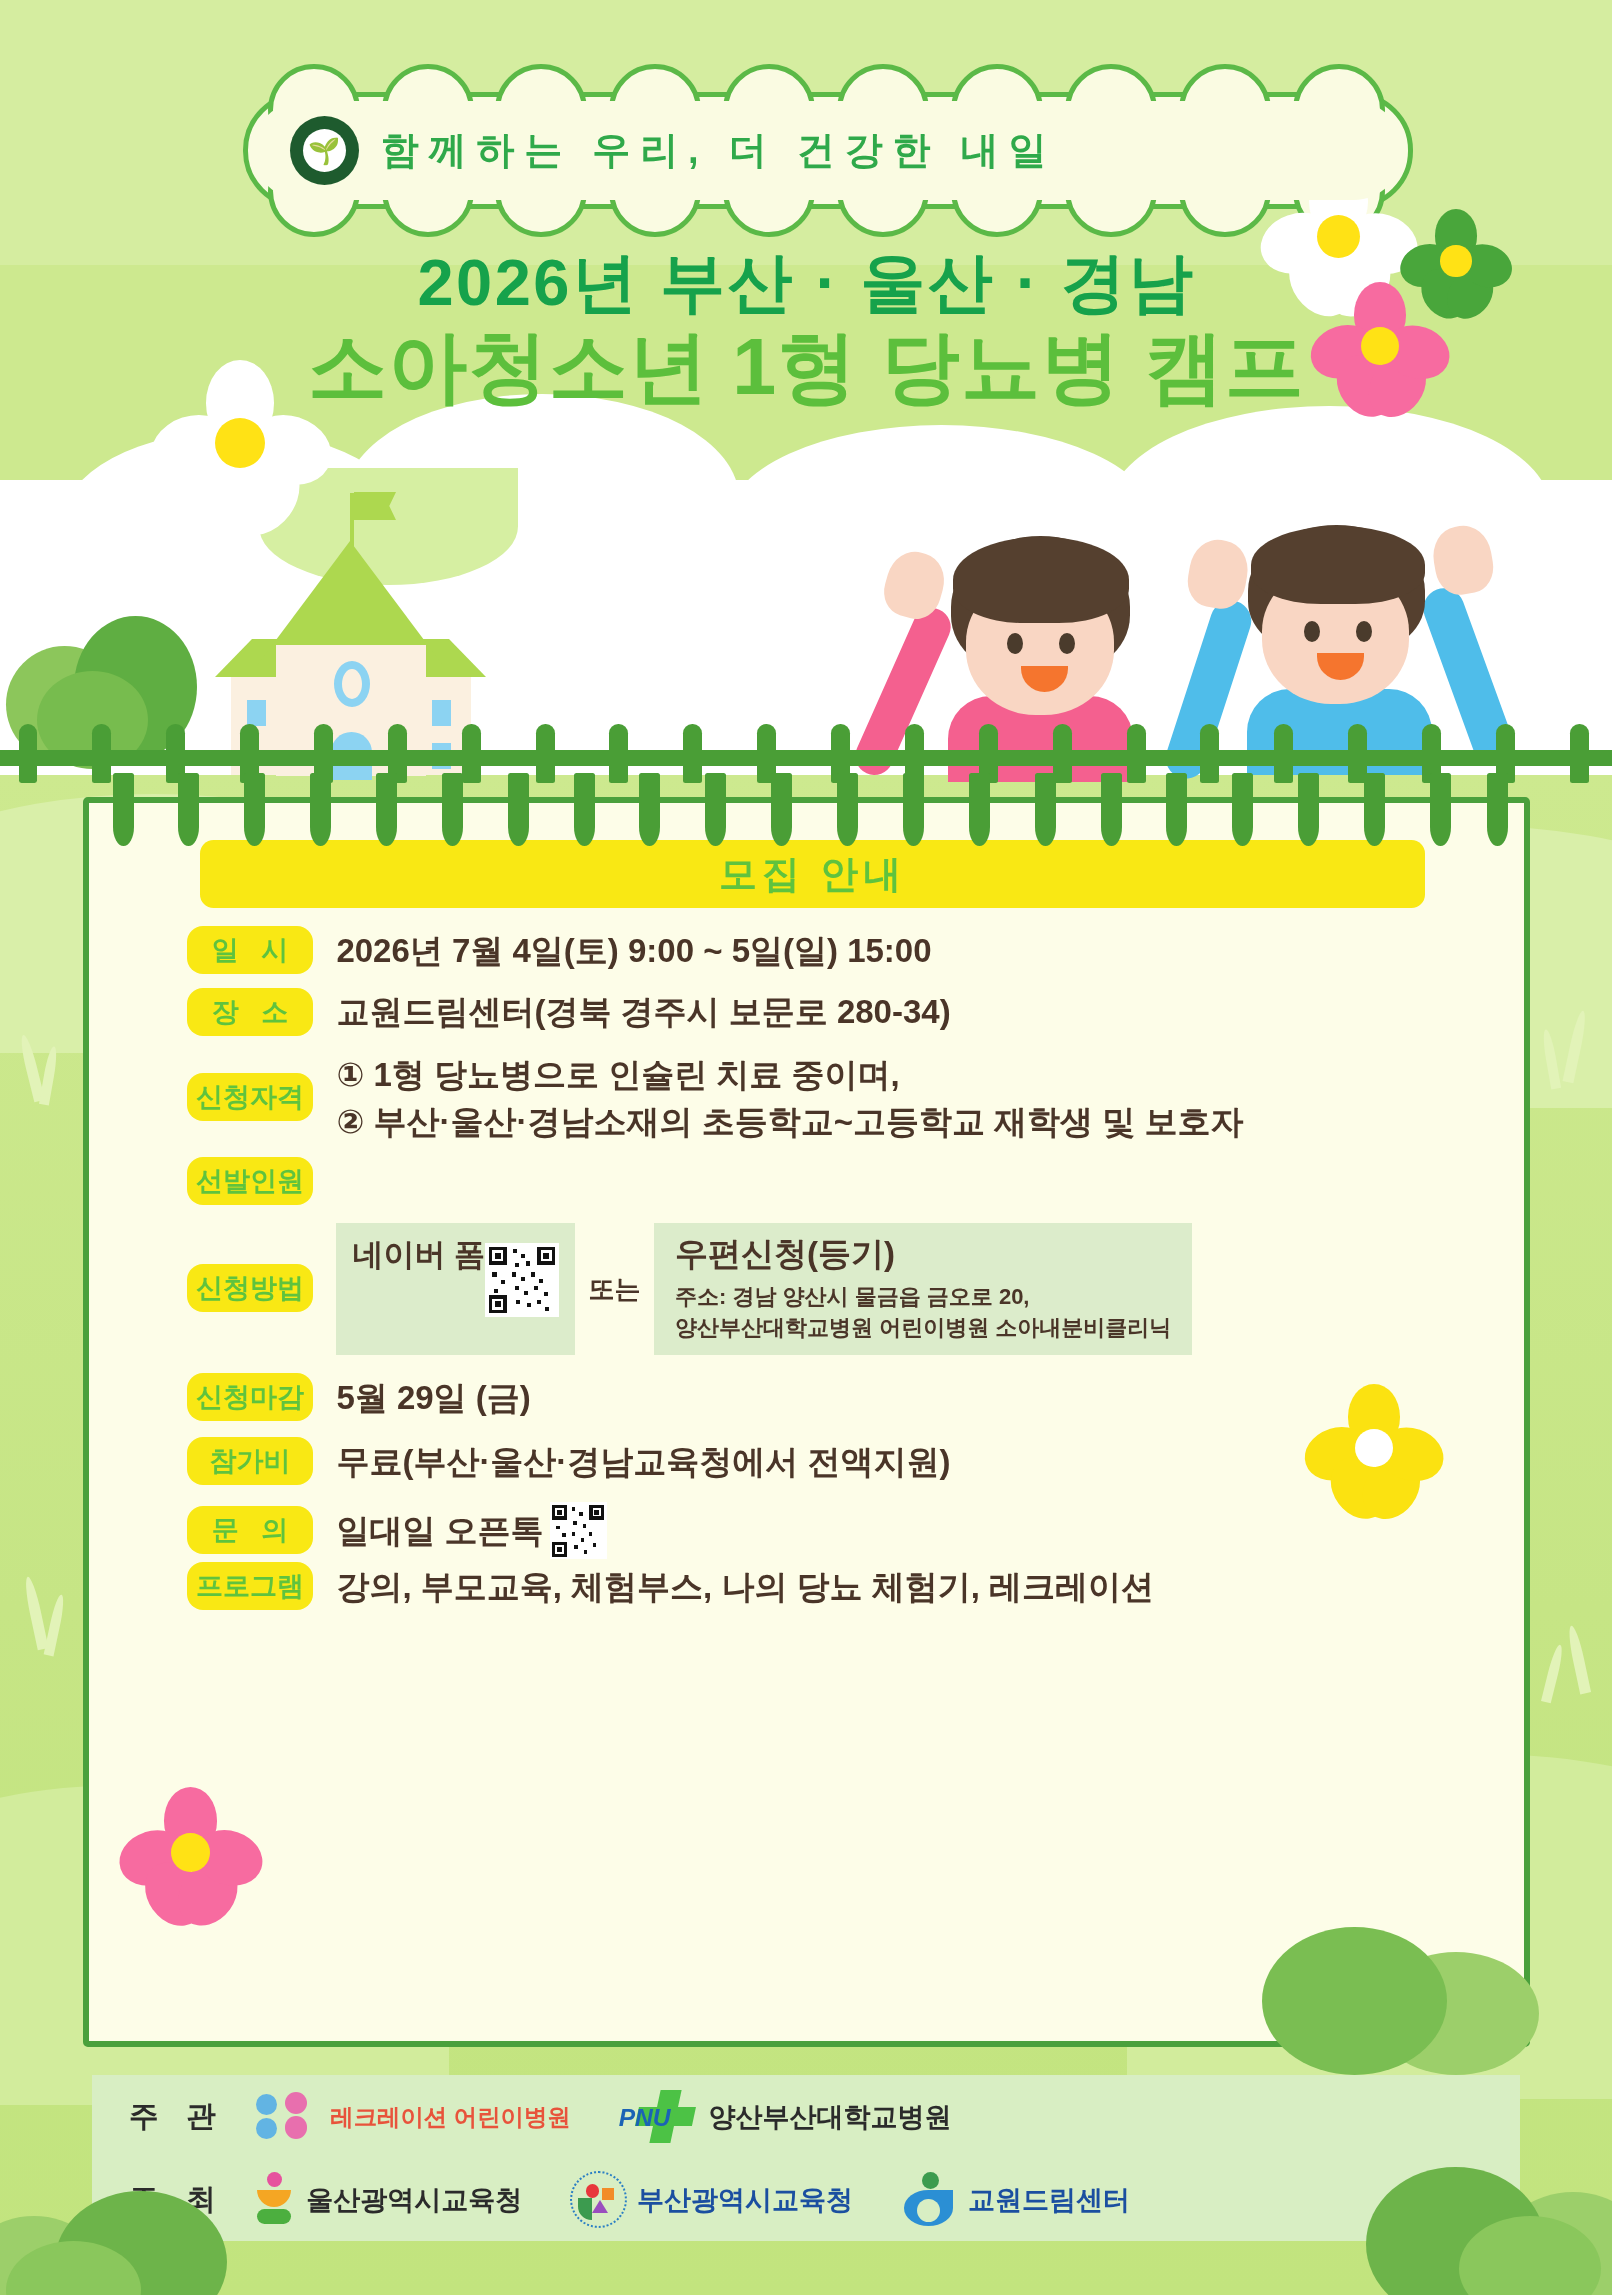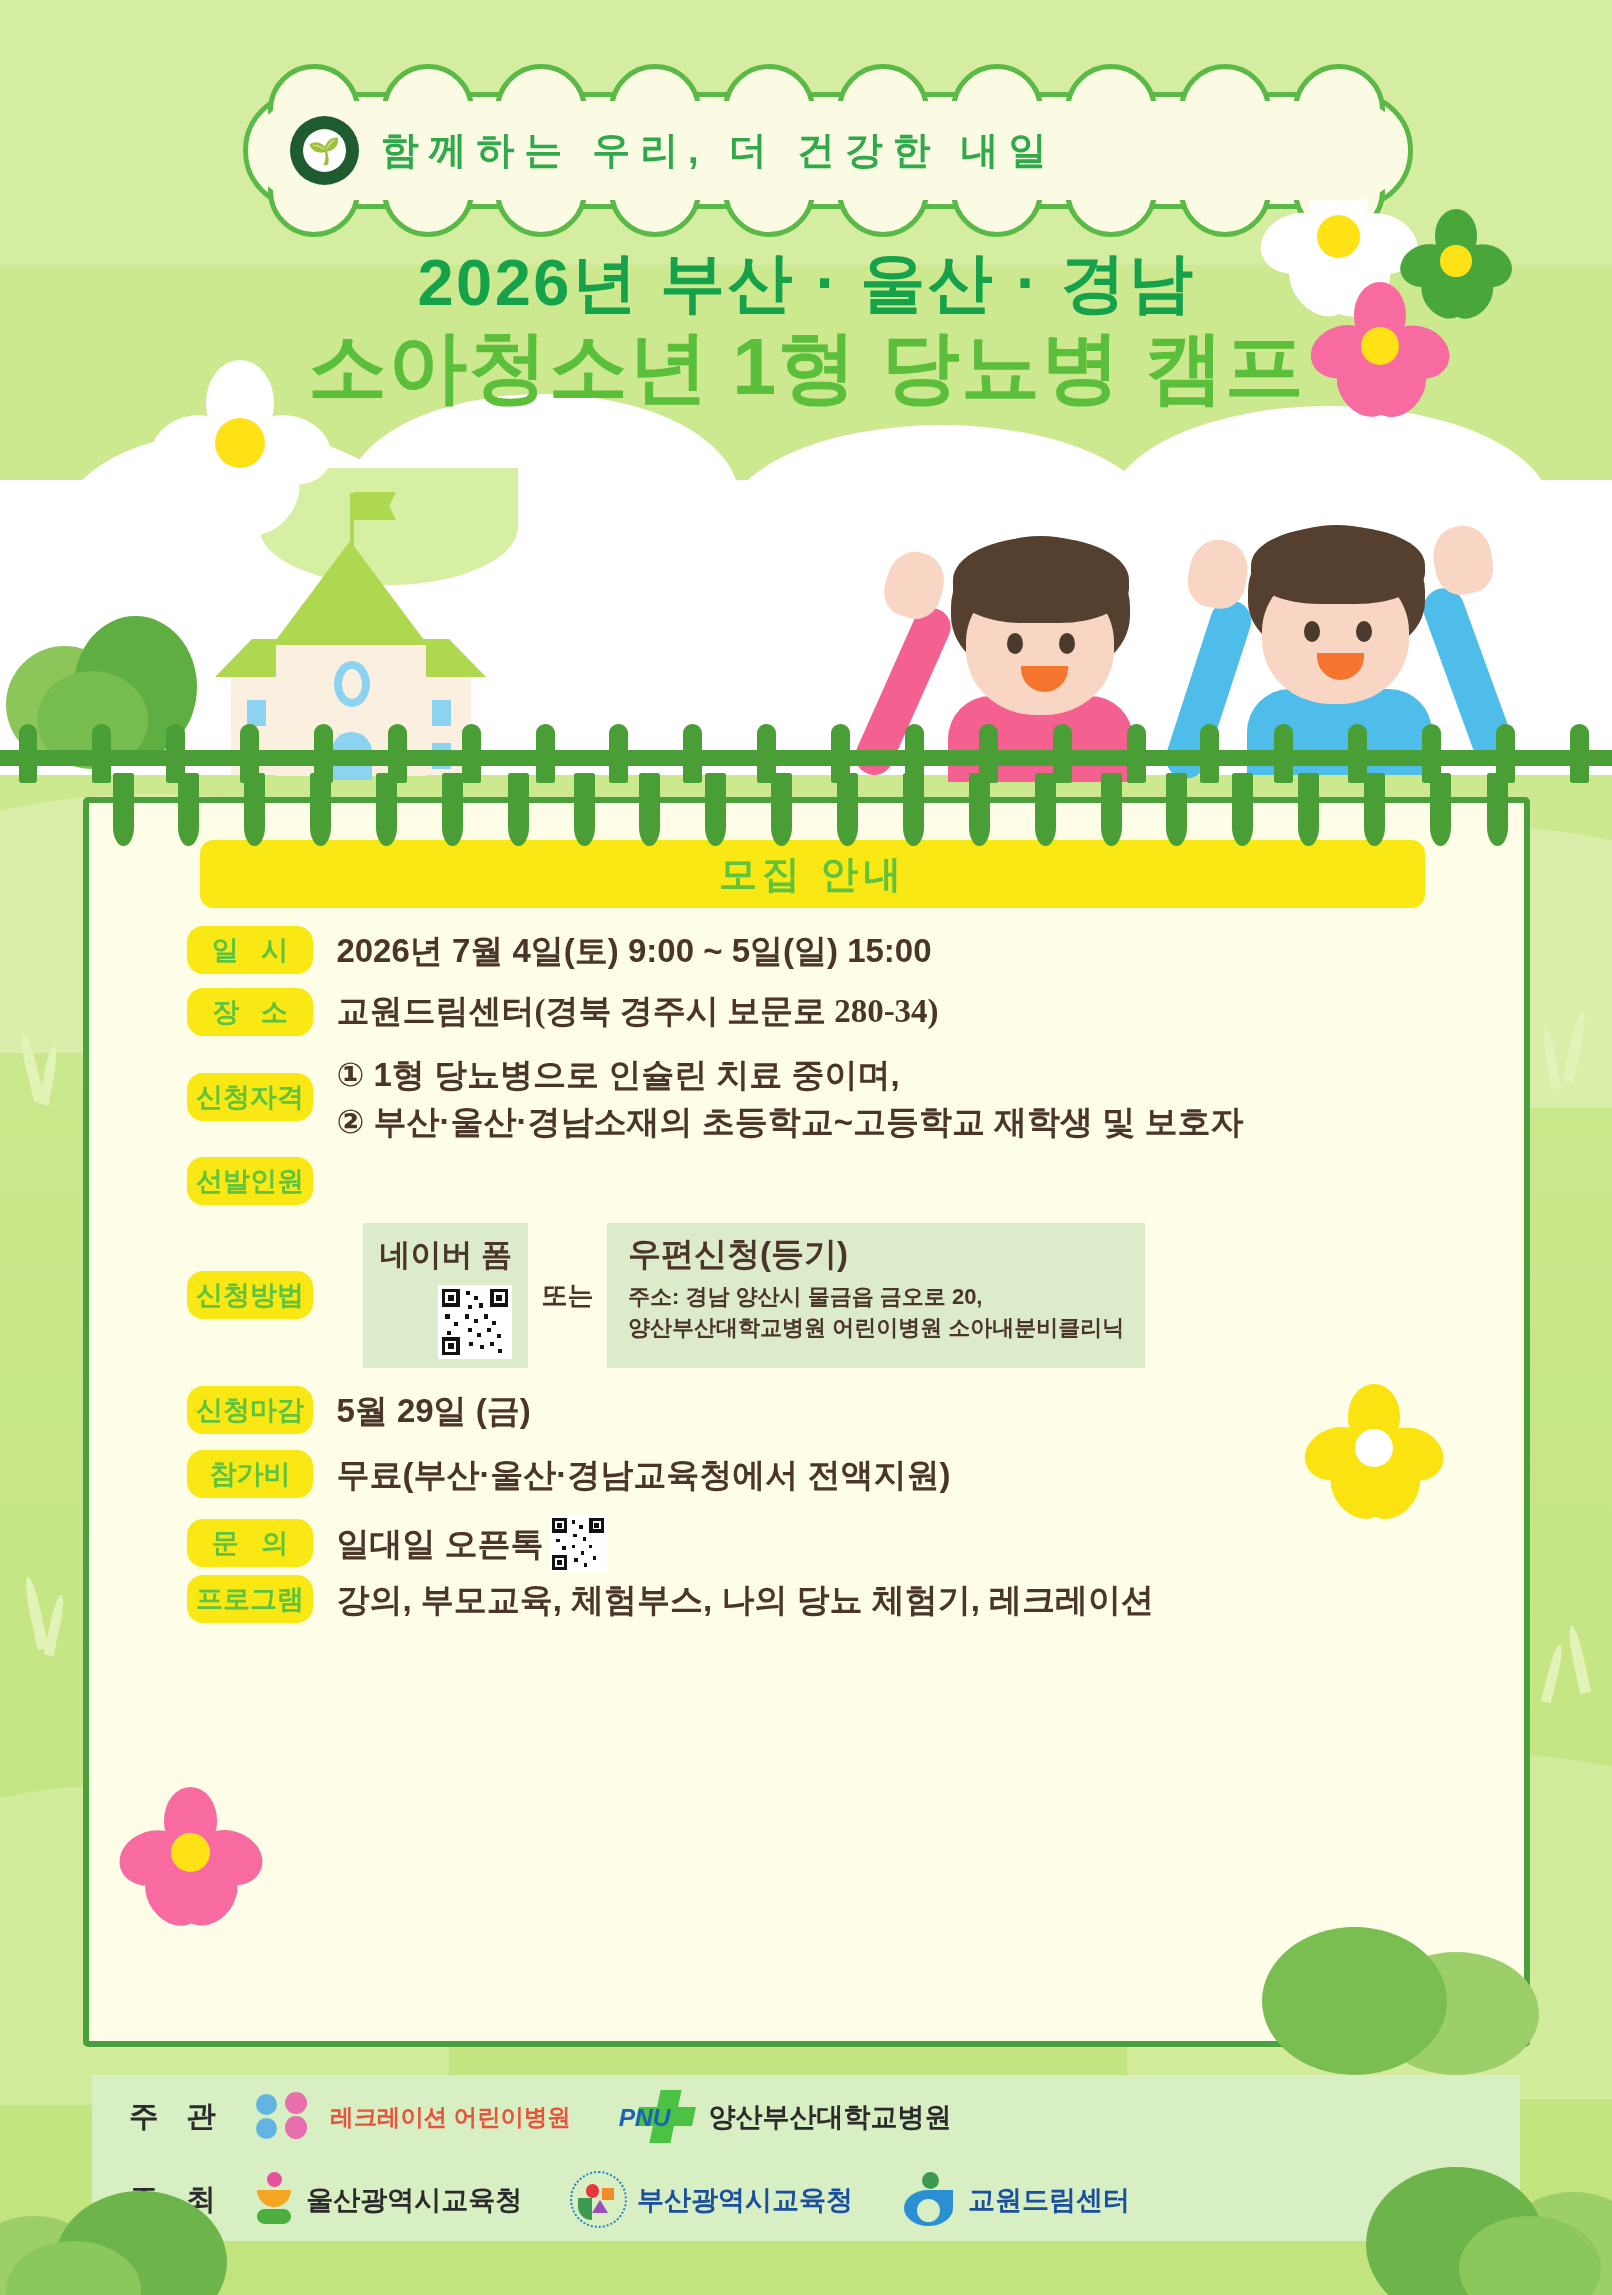--- a/index.html
+++ b/index.html
@@ -89,21 +89,21 @@
     border-radius:16px;display:flex;align-items:center;justify-content:center;
     font-size:27px;font-weight:bold;color:#5FC33E;white-space:nowrap;}
   .lbl.sp{letter-spacing:7.4px;padding-left:7.4px;}
   .val{flex:1;margin-left:23.4px;color:#4A3528;padding-top:1.2px;}
   .v-main{font-size:33px;font-weight:bold;line-height:1.25;white-space:nowrap;}
   .v-sub{font-size:22px;font-weight:bold;line-height:1.3;margin-top:4.9px;}
   
   .qr{display:inline-block;background:#fff;position:relative;}
   .qr i{position:absolute;background:#111;display:block;}
   .apply-wrap{display:flex;align-items:stretch;gap:13.5px;}
-  .apply-a{background:#DCECCB;padding:11px 16px 8.6px;display:flex;flex-direction:column;align-items:flex-end;margin-left:27px;}
+  .apply-a{background:#DCECCB;padding:11px 16px 8.6px;display:flex;flex-direction:row;align-items:flex-start;}
   .apply-b{background:#DCECCB;padding:8.6px 21px 12.3px;}
   .apply-a .t{font-size:31px;font-weight:bold;color:#4A3528;white-space:nowrap;}
   .ortxt{font-size:26px;font-weight:bold;color:#4A3528;align-self:center;white-space:nowrap;}
   .apply-b .h{font-size:33px;font-weight:bold;color:#4A3528;white-space:nowrap;}
   .apply-b .d{font-size:22px;font-weight:bold;color:#4A3528;line-height:1.35;margin-top:4.9px;white-space:nowrap;}
   .inq{display:flex;align-items:center;gap:6.2px;}
   
   .footer{position:absolute;left:92px;top:2075px;width:1428px;height:166px;background:#D8EEC3;z-index:15;}
   .frow{display:flex;align-items:center;height:83px;padding-left:37px;gap:18.5px;}
   .fkey{font-size:29.5px;font-weight:bold;color:#2B2B2B;letter-spacing:9.8px;width:105px;flex:0 0 auto;}
@@ -294,21 +294,21 @@
 
     <div class="rows">
 
       <div class="row" style="margin-bottom:13.5px;">
         <div class="lbl sp">일 시</div>
         <div class="val">
             <div class="v-main">2026년 7월 4일(토) 9:00 ~ 5일(일) 15:00</div>
           </div>
       </div>
 
-      <div class="row" style="margin-bottom:17px;font-family:Liberation Serif, serif;">
+      <div class="row" style="margin-bottom:17px;">
         <div class="lbl sp">장 소</div>
         <div class="val">
             <div class="v-main">교원드림센터(경북 경주시 보문로 280-34)</div>
           </div>
       </div>
 
       <div class="row" style="align-items:center;margin-bottom:14.8px;">
         <div class="lbl">신청자격</div>
         <div class="val">
           <div class="v-main">① 1형 당뇨병으로 인슐린 치료 중이며,</div>

